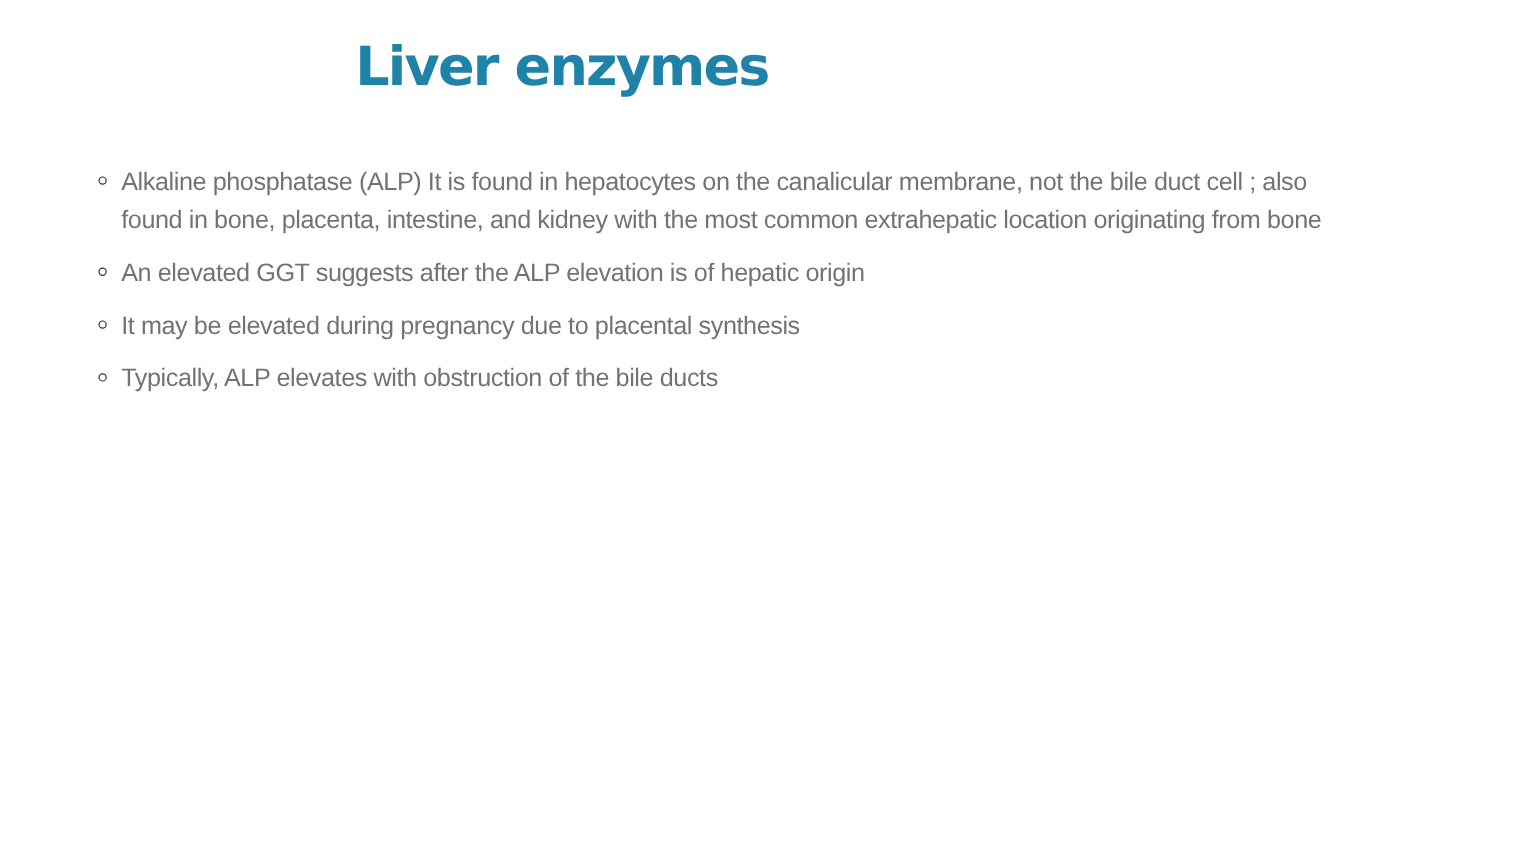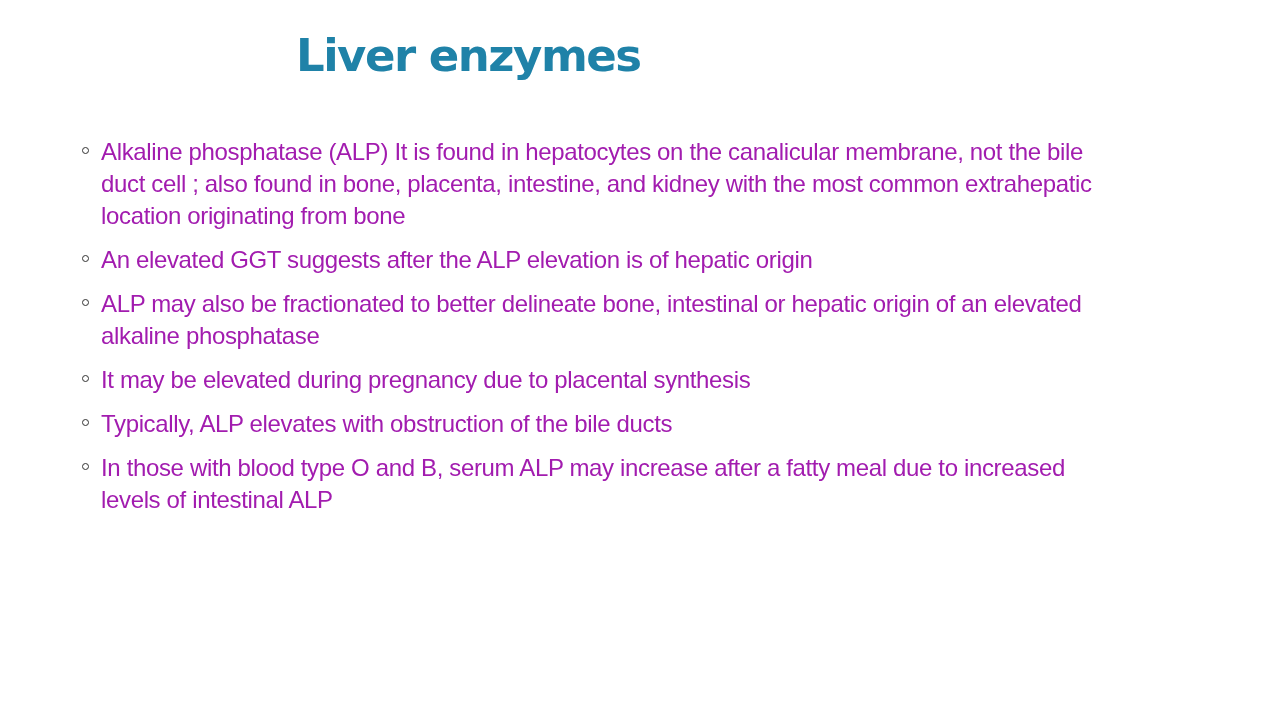--- a/index.html
+++ b/index.html
@@ -40,23 +40,23 @@
       top: 136px;
       width: 1040px;
       margin: 0;
       padding: 0;
       list-style: none;
     }
     .bullet {
       position: relative;
       padding-left: 19px;
       margin: 0 0 12px 0;
-      font-size: 24px;
+      font-size: 21px;
       line-height: 32px;
-      color: #a21caf;
+      color: #737373;
       letter-spacing: -0.35px;
       word-spacing: 0px;
     }
     .bullet-marker {
       position: absolute;
       left: 0;
       top: 11px;
       width: 5px;
       height: 5px;
       border: 1.3px solid #333333;
@@ -77,28 +77,20 @@
     <li class="bullet">
       <span class="bullet-marker"></span>
       <span class="bullet-text">Alkaline phosphatase (ALP) It is found in hepatocytes on the canalicular membrane, not the bile duct cell ; also found in bone, placenta, intestine, and kidney with the most common extrahepatic location originating from bone</span>
     </li>
     <li class="bullet">
       <span class="bullet-marker"></span>
       <span class="bullet-text">An elevated GGT suggests after the ALP elevation is of hepatic origin</span>
     </li>
     <li class="bullet">
       <span class="bullet-marker"></span>
-      <span class="bullet-text">ALP may also be fractionated to better delineate bone, intestinal or hepatic origin of an elevated alkaline phosphatase</span>
-    </li>
-    <li class="bullet">
-      <span class="bullet-marker"></span>
       <span class="bullet-text">It may be elevated during pregnancy due to placental synthesis</span>
     </li>
     <li class="bullet">
       <span class="bullet-marker"></span>
       <span class="bullet-text">Typically, ALP elevates with obstruction of the bile ducts</span>
     </li>
-    <li class="bullet">
-      <span class="bullet-marker"></span>
-      <span class="bullet-text">In those with blood type O and B, serum ALP may increase after a fatty meal due to increased levels of intestinal ALP</span>
-    </li>
   </ul>
 </div>
 
 </body></html>

